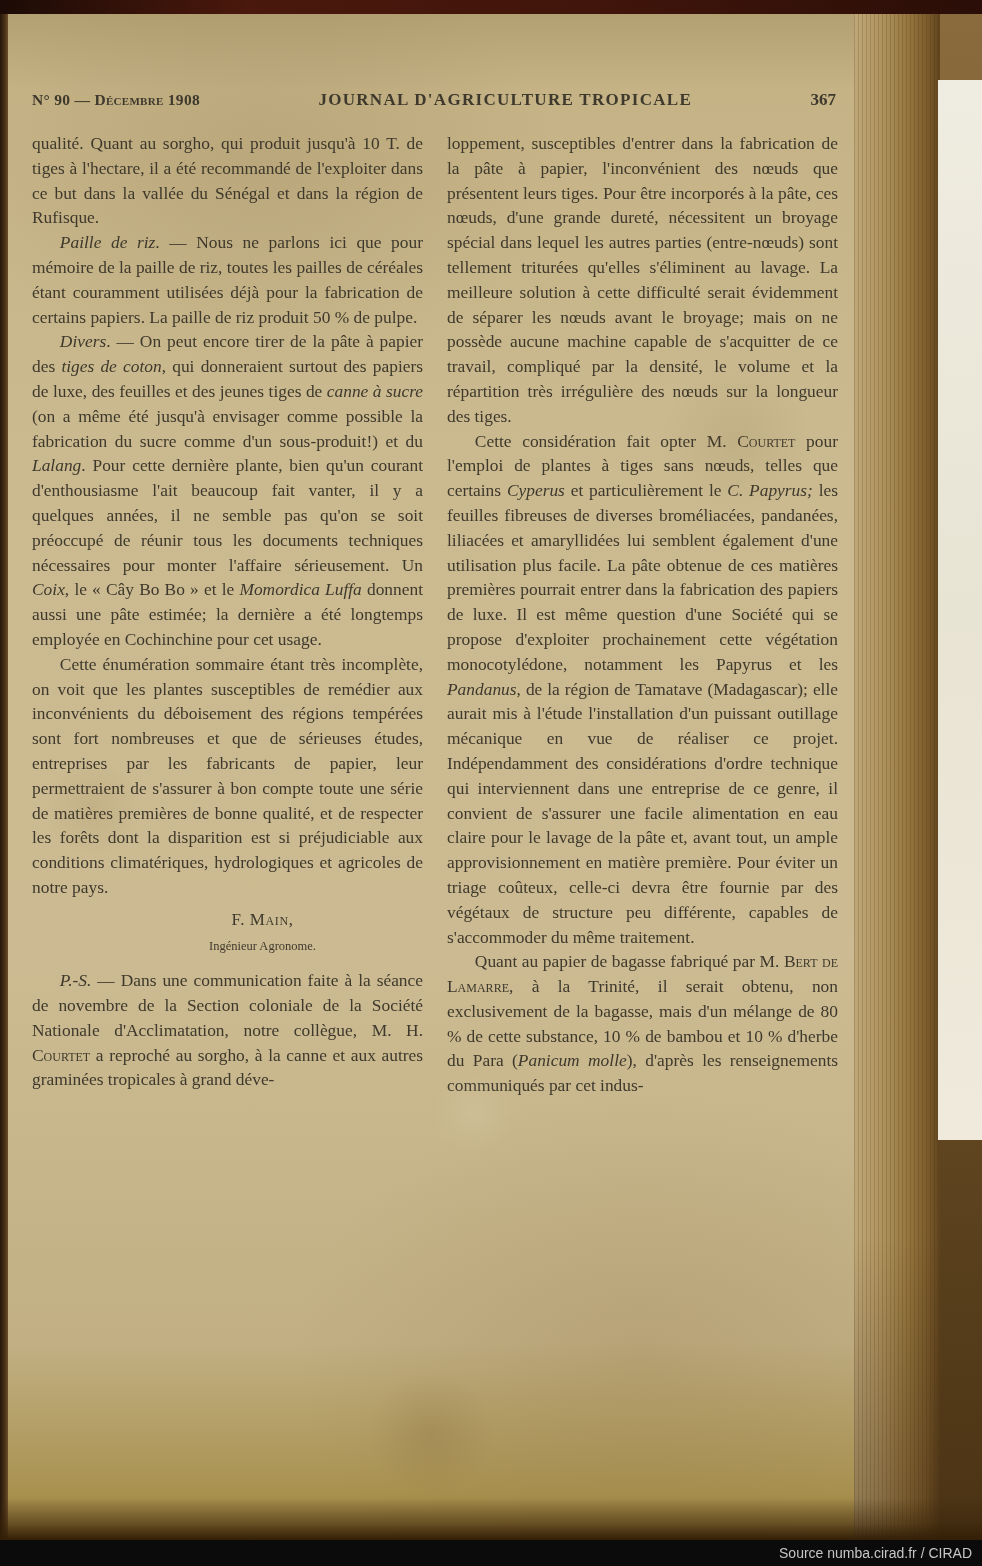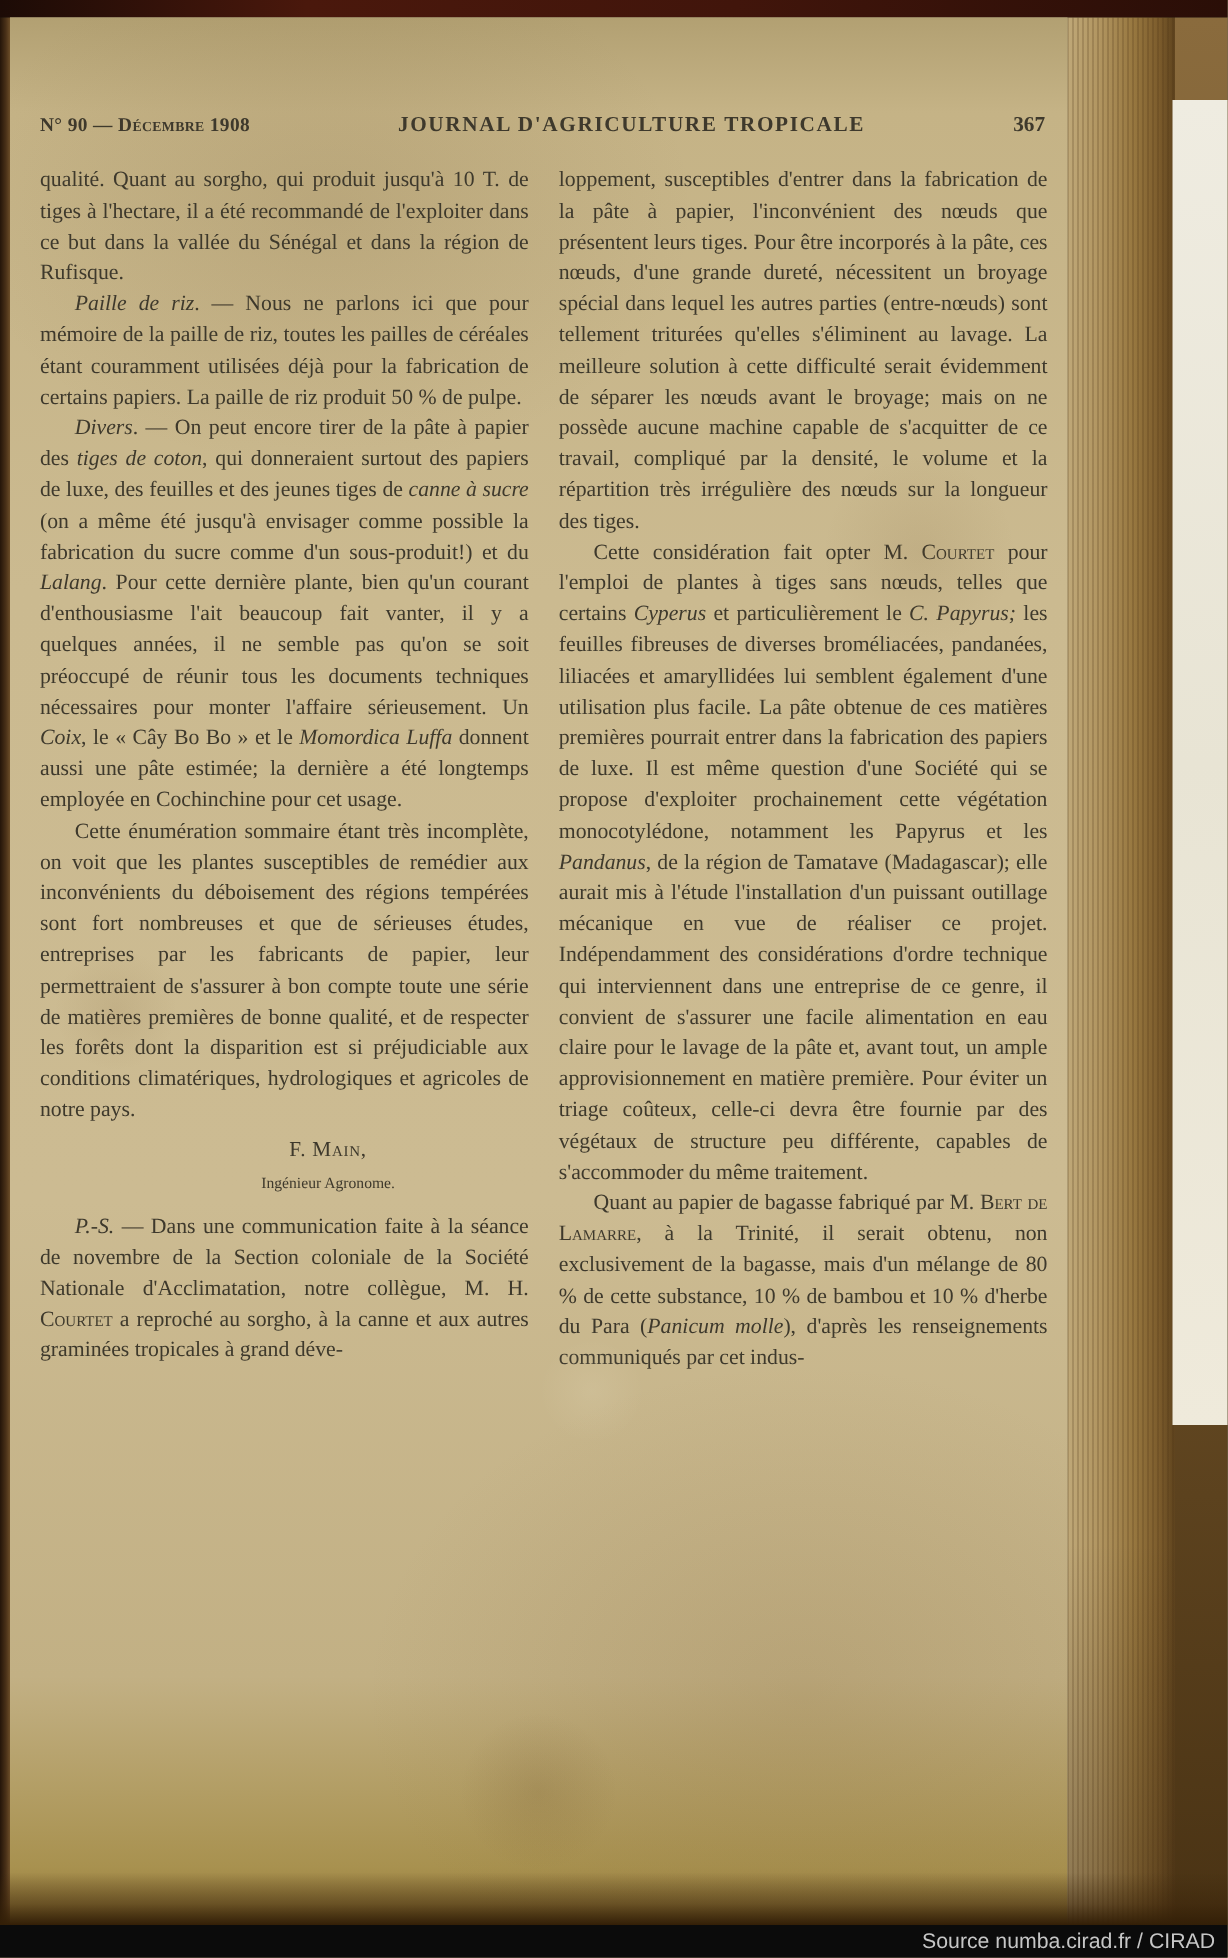--- a/index.html
+++ b/index.html
@@ -54,21 +54,21 @@
   .bottom-edge {
     position: absolute; top: 1498px; left: 0; width: 982px; height: 42px;
     background: linear-gradient(180deg, rgba(58,36,10,0) 0%, rgba(58,36,10,0.50) 60%, #331f07 100%);
     pointer-events: none;
   }
   .footer-bar {
     position: absolute; top: 1540px; left: 0; width: 982px; height: 26px;
     background: var(--footerbg, #0b0b0b);
     color: var(--footertext, #c6c6c6);
     font-family: "Liberation Sans", "DejaVu Sans", sans-serif;
-    font-size: 17px; line-height: 26px; text-align: right;
+    font-size: 14px; line-height: 26px; text-align: right;
     padding-right: 10px; box-sizing: border-box;
   }
 
   .content { position: absolute; inset: 0; color: var(--ink, #3e392c); }
   .header {
     display: flex; align-items: baseline;
     margin: 76px 18px 21px 24px;
     font-weight: bold;
   }
   .issue  { font-size: 15.5px; font-variant: small-caps; letter-spacing: 0.3px; white-space: nowrap; }

